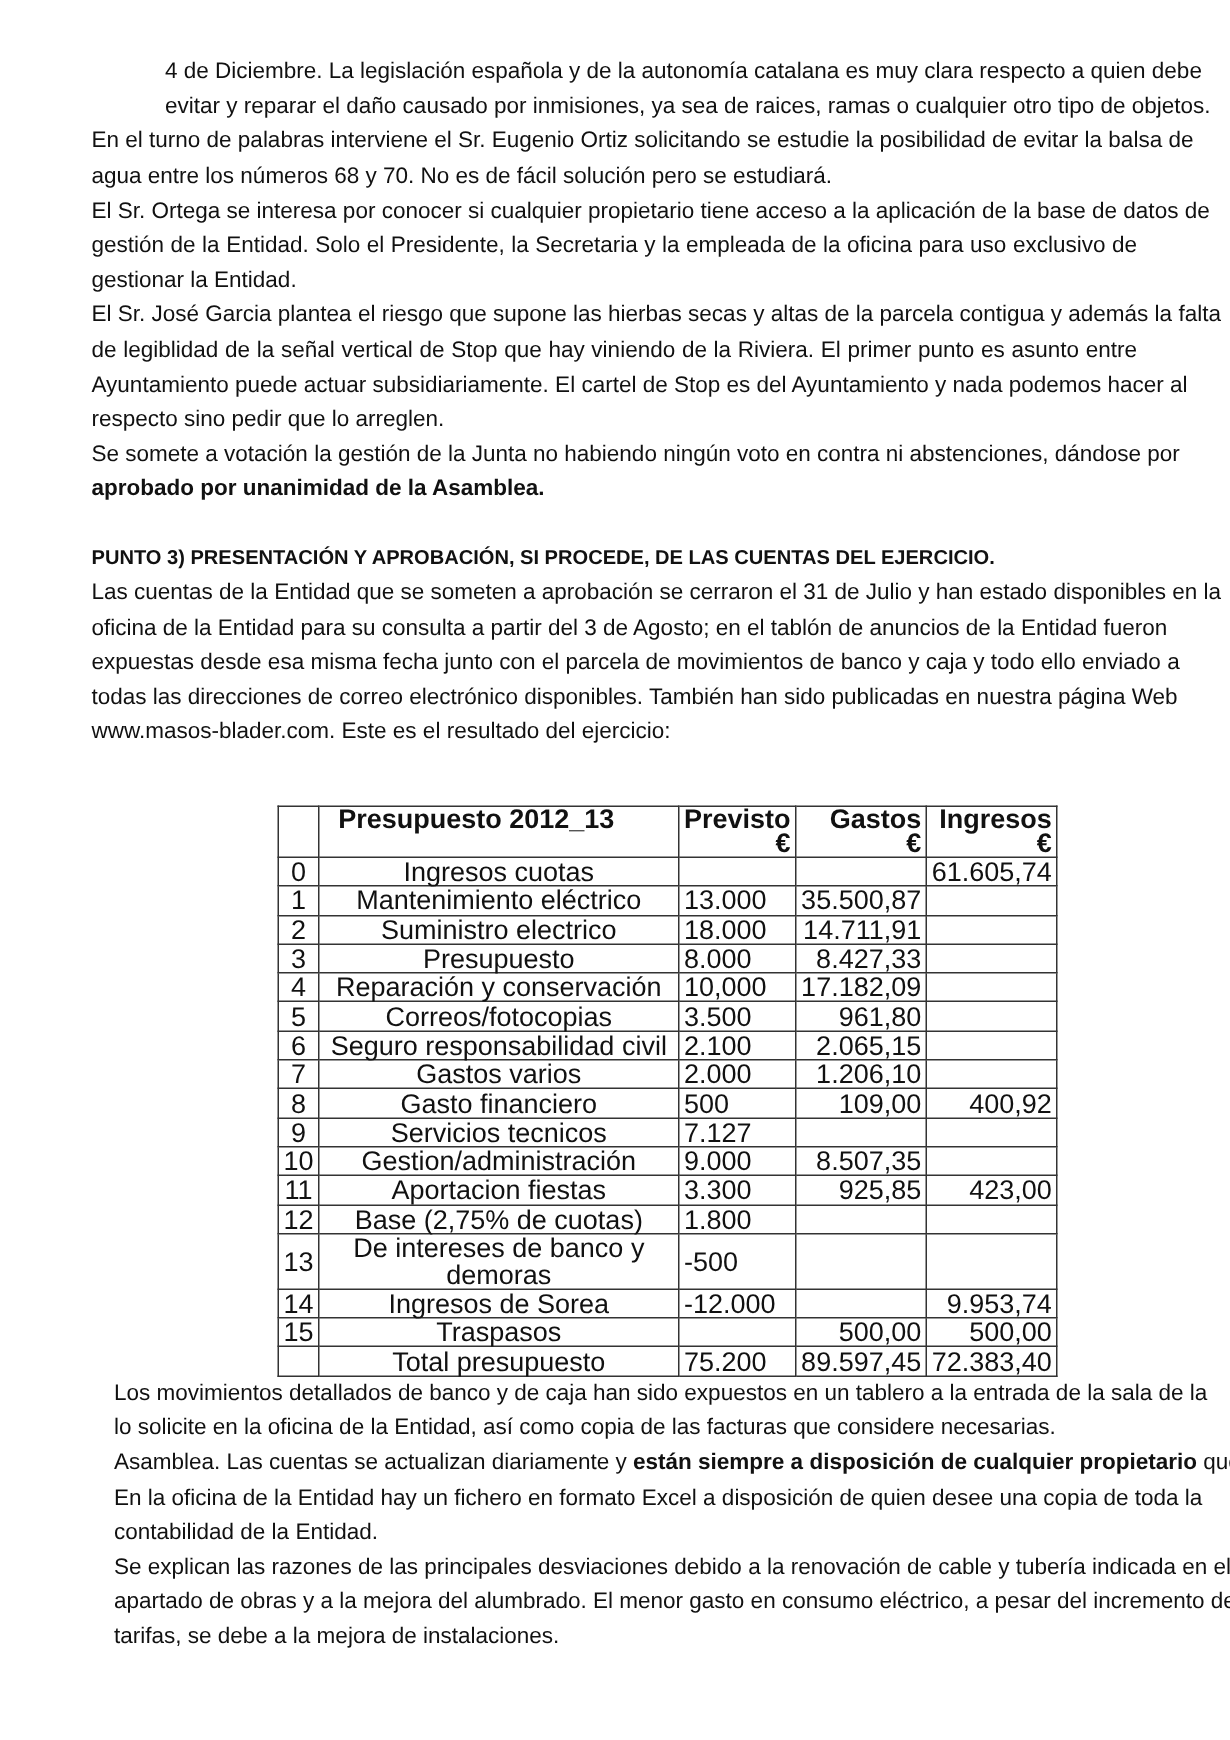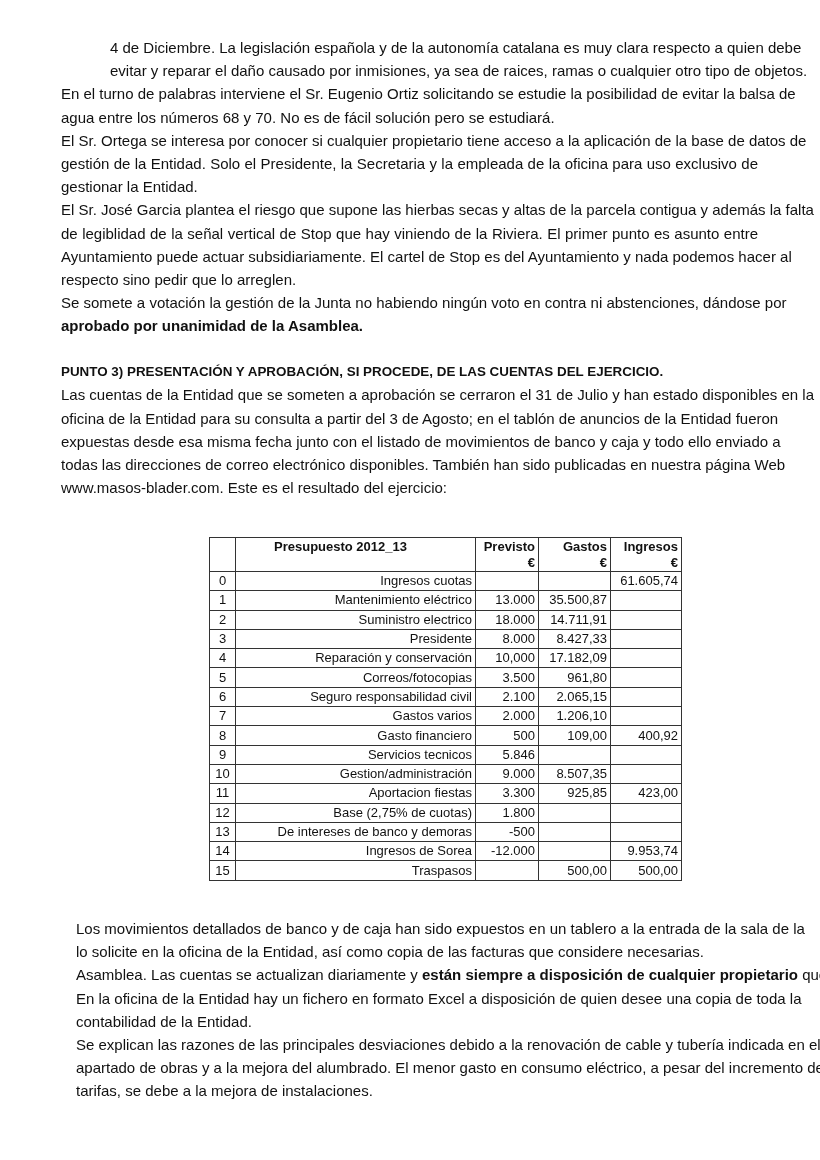--- a/index.html
+++ b/index.html
@@ -6,26 +6,26 @@
   body { width:820px; height:1160px; position:relative; overflow:hidden;
          font-family:"Liberation Sans", sans-serif; color:#111; }
   .page { position:absolute; left:61px; top:36px; width:697px; }
   .line { font-size:15px; line-height:23.2px; white-space:nowrap; text-align:justify; text-align-last:justify; height:23.2px; }
   .line.last { text-align-last:left; }
   .indent { padding-left:49px; }
   .bold { font-weight:bold; }
   .gap { height:23px; }
   .heading { font-weight:bold; font-size:13.4px; line-height:23px; }
   table { position:absolute; left:185px; top:537px; border-collapse:collapse;
-          font-size:13px;margin-left:24px; }
+          font-size:18px; }
   td, th { border:1px solid #333; padding:0 3px; height:18.3px; line-height:18px; }
   th { font-weight:bold; vertical-align:top; line-height:15.5px; height:32px; padding-top:1px; }
   .c0 { width:19px; text-align:center; }
-  .c1 { width:209px; text-align:right; }
-  .c2 { width:56px; text-align:right; }
+  .c1 { width:209px; text-align:center; }
+  .c2 { width:56px; }
   .c3 { width:65px; text-align:right; }
   .c4 { width:64px; text-align:right; }
   th.c2, th.c3, th.c4 { text-align:right; }
   th.c1 { text-align:center; padding-left:0; padding-right:30px; }
   .after { position:absolute; left:76px; top:917px; width:697px; }
 </style>
 </head>
 <body>
 
 <div class="page">
@@ -46,21 +46,21 @@
 
   <div class="line">Se somete a votación la gestión de la Junta no habiendo ningún voto en contra ni abstenciones, dándose por</div>
   <div class="line last bold">aprobado por unanimidad de la Asamblea.</div>
 
   <div class="gap"></div>
 
   <div class="heading">PUNTO 3) PRESENTACIÓN Y APROBACIÓN, SI PROCEDE, DE LAS CUENTAS DEL EJERCICIO.</div>
 
   <div class="line">Las cuentas de la Entidad que se someten a aprobación se cerraron el 31 de Julio y han estado disponibles en la</div>
   <div class="line">oficina de la Entidad para su consulta a partir del 3 de Agosto; en el tablón de anuncios de la Entidad fueron</div>
-  <div class="line">expuestas desde esa misma fecha junto con el listado de movimientos de banco y caja y todo ello enviado a</div>
+  <div class="line">expuestas desde esa misma fecha junto con el parcela de movimientos de banco y caja y todo ello enviado a</div>
   <div class="line">todas las direcciones de correo electrónico disponibles. También han sido publicadas en nuestra página Web</div>
   <div class="line last">www.masos-blader.com. Este es el resultado del ejercicio:</div>
 </div>
 
 <table>
   <thead>
     <tr>
       <th class="c0"></th>
       <th class="c1">Presupuesto 2012_13</th>
       <th class="c2"><span>Previsto</span><br><span>€</span></th>
@@ -85,21 +85,21 @@
       </tr>
       <tr>
         <td class="c0">2</td>
         <td class="c1">Suministro electrico</td>
         <td class="c2">18.000</td>
         <td class="c3">14.711,91</td>
         <td class="c4"></td>
       </tr>
       <tr>
         <td class="c0">3</td>
-        <td class="c1">Presidente</td>
+        <td class="c1">Presupuesto</td>
         <td class="c2">8.000</td>
         <td class="c3">8.427,33</td>
         <td class="c4"></td>
       </tr>
       <tr>
         <td class="c0">4</td>
         <td class="c1">Reparación y conservación</td>
         <td class="c2">10,000</td>
         <td class="c3">17.182,09</td>
         <td class="c4"></td>
@@ -128,21 +128,21 @@
       <tr>
         <td class="c0">8</td>
         <td class="c1">Gasto financiero</td>
         <td class="c2">500</td>
         <td class="c3">109,00</td>
         <td class="c4">400,92</td>
       </tr>
       <tr>
         <td class="c0">9</td>
         <td class="c1">Servicios tecnicos</td>
-        <td class="c2">5.846</td>
+        <td class="c2">7.127</td>
         <td class="c3"></td>
         <td class="c4"></td>
       </tr>
       <tr>
         <td class="c0">10</td>
         <td class="c1">Gestion/administración</td>
         <td class="c2">9.000</td>
         <td class="c3">8.507,35</td>
         <td class="c4"></td>
       </tr>
@@ -174,20 +174,27 @@
         <td class="c3"></td>
         <td class="c4">9.953,74</td>
       </tr>
       <tr>
         <td class="c0">15</td>
         <td class="c1">Traspasos</td>
         <td class="c2"></td>
         <td class="c3">500,00</td>
         <td class="c4">500,00</td>
       </tr>
+      <tr>
+        <td class="c0"></td>
+        <td class="c1">Total presupuesto</td>
+        <td class="c2">75.200</td>
+        <td class="c3">89.597,45</td>
+        <td class="c4">72.383,40</td>
+      </tr>
     </tbody>
 </table>
 
 <div class="after">
   <div class="line">Los movimientos detallados de banco y de caja han sido expuestos en un tablero a la entrada de la sala de la</div>
   <div class="line last">lo solicite en la oficina de la Entidad, así como copia de las facturas que considere necesarias.</div>
   <div class="line"><span>Asamblea. Las cuentas se actualizan diariamente y </span><span class="bold">están siempre a disposición de cualquier propietario</span><span> que</span></div>
 
   <div class="line">En la oficina de la Entidad hay un fichero en formato Excel a disposición de quien desee una copia de toda la</div>
   <div class="line last">contabilidad de la Entidad.</div>

